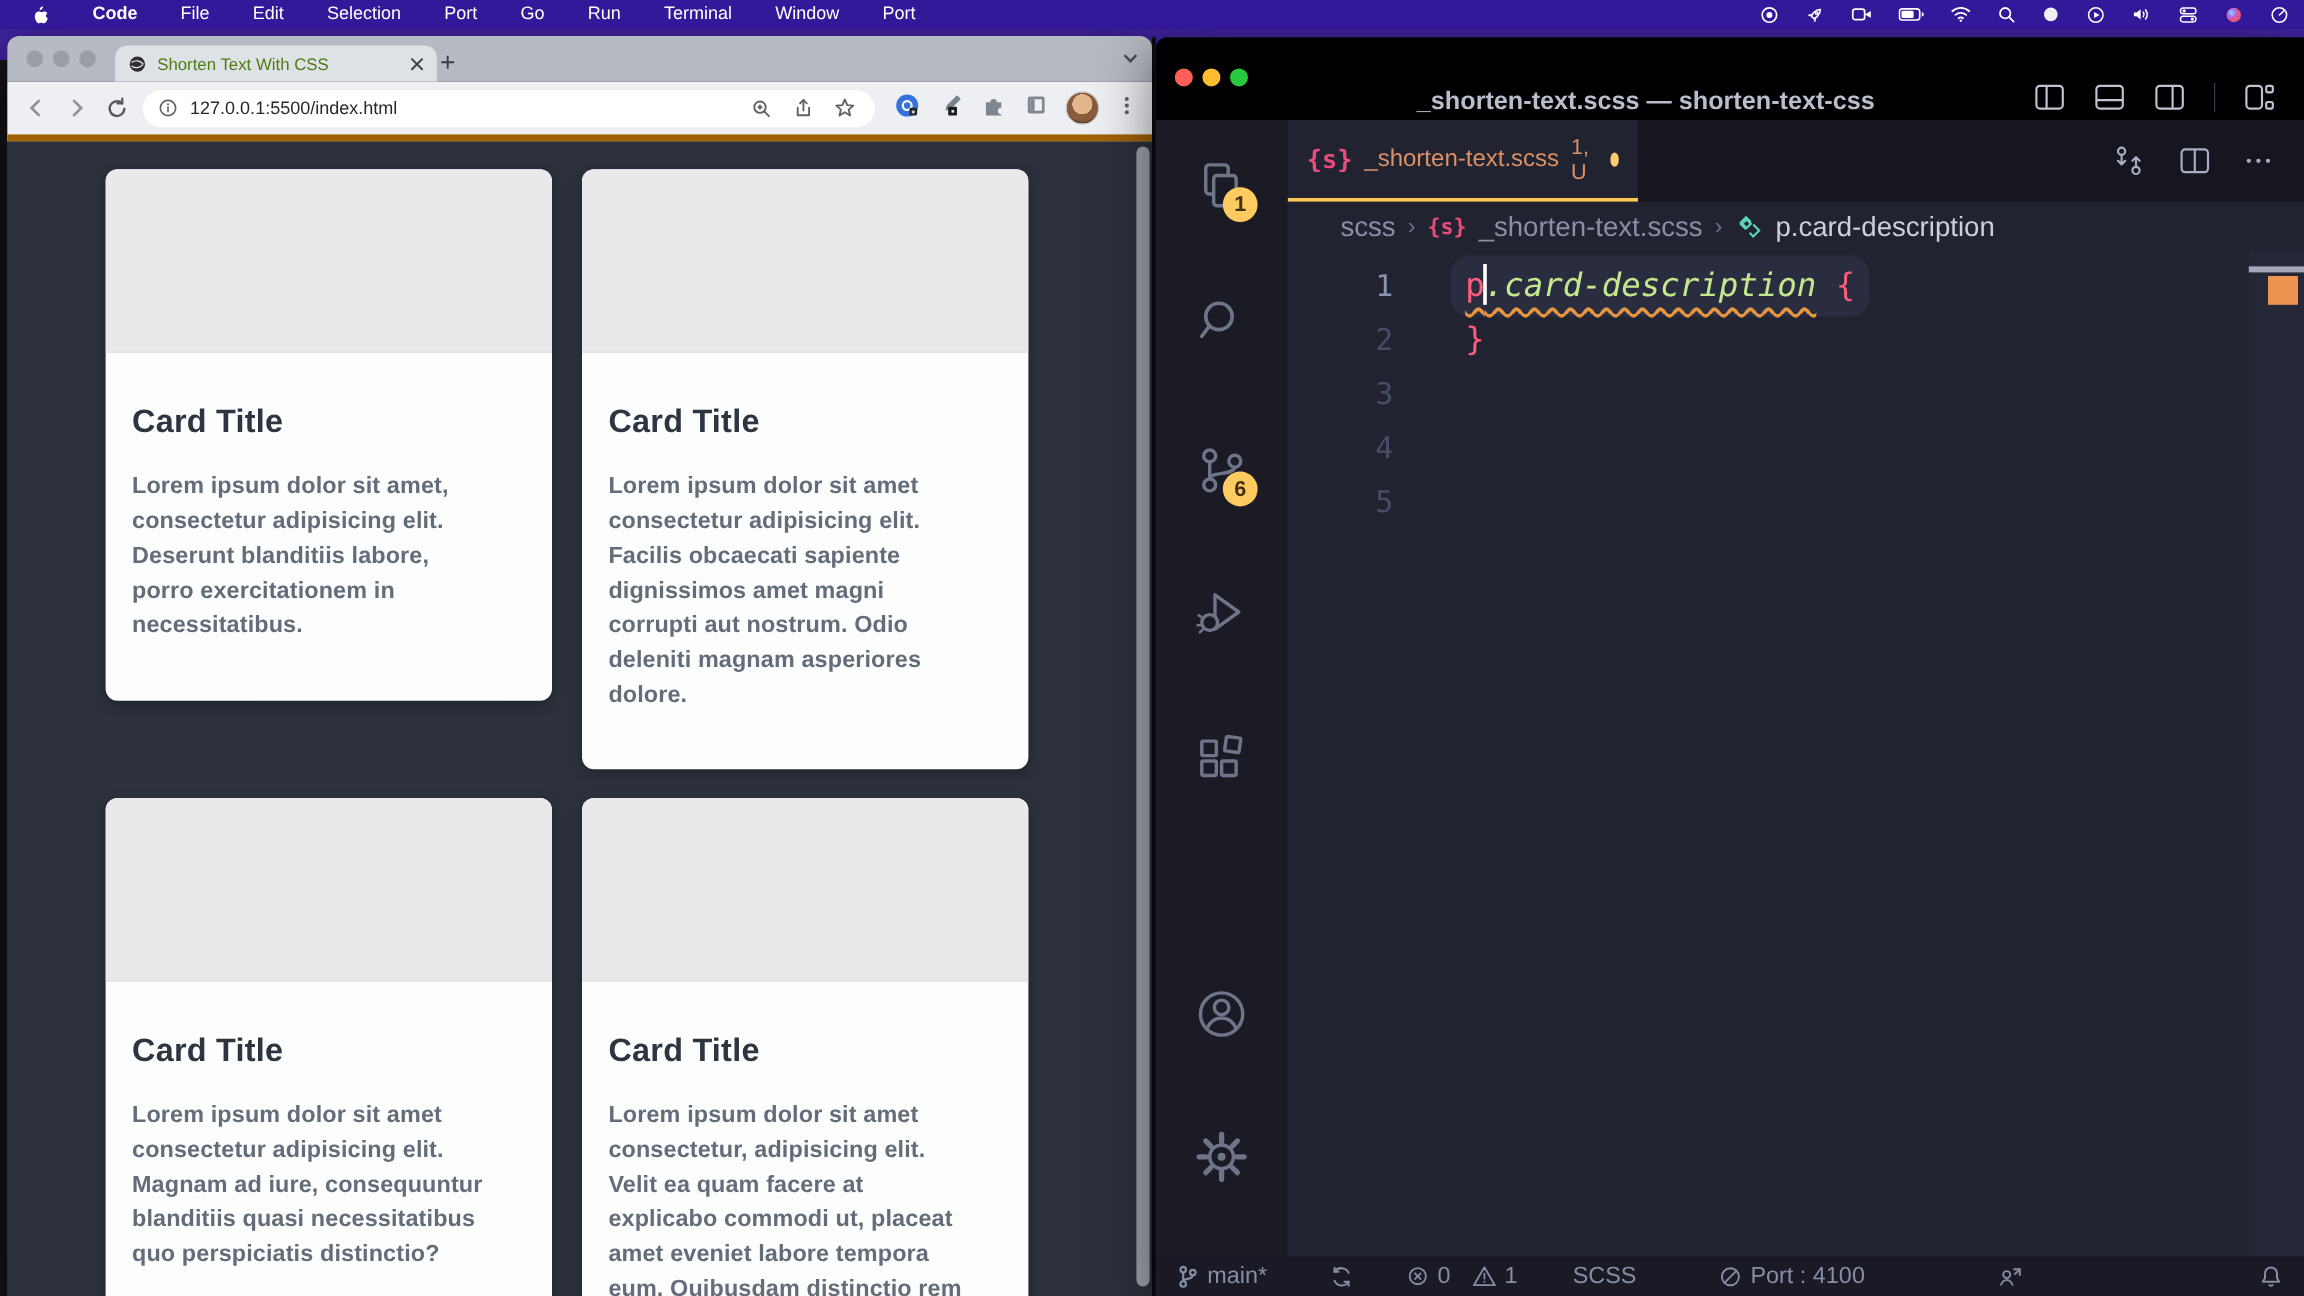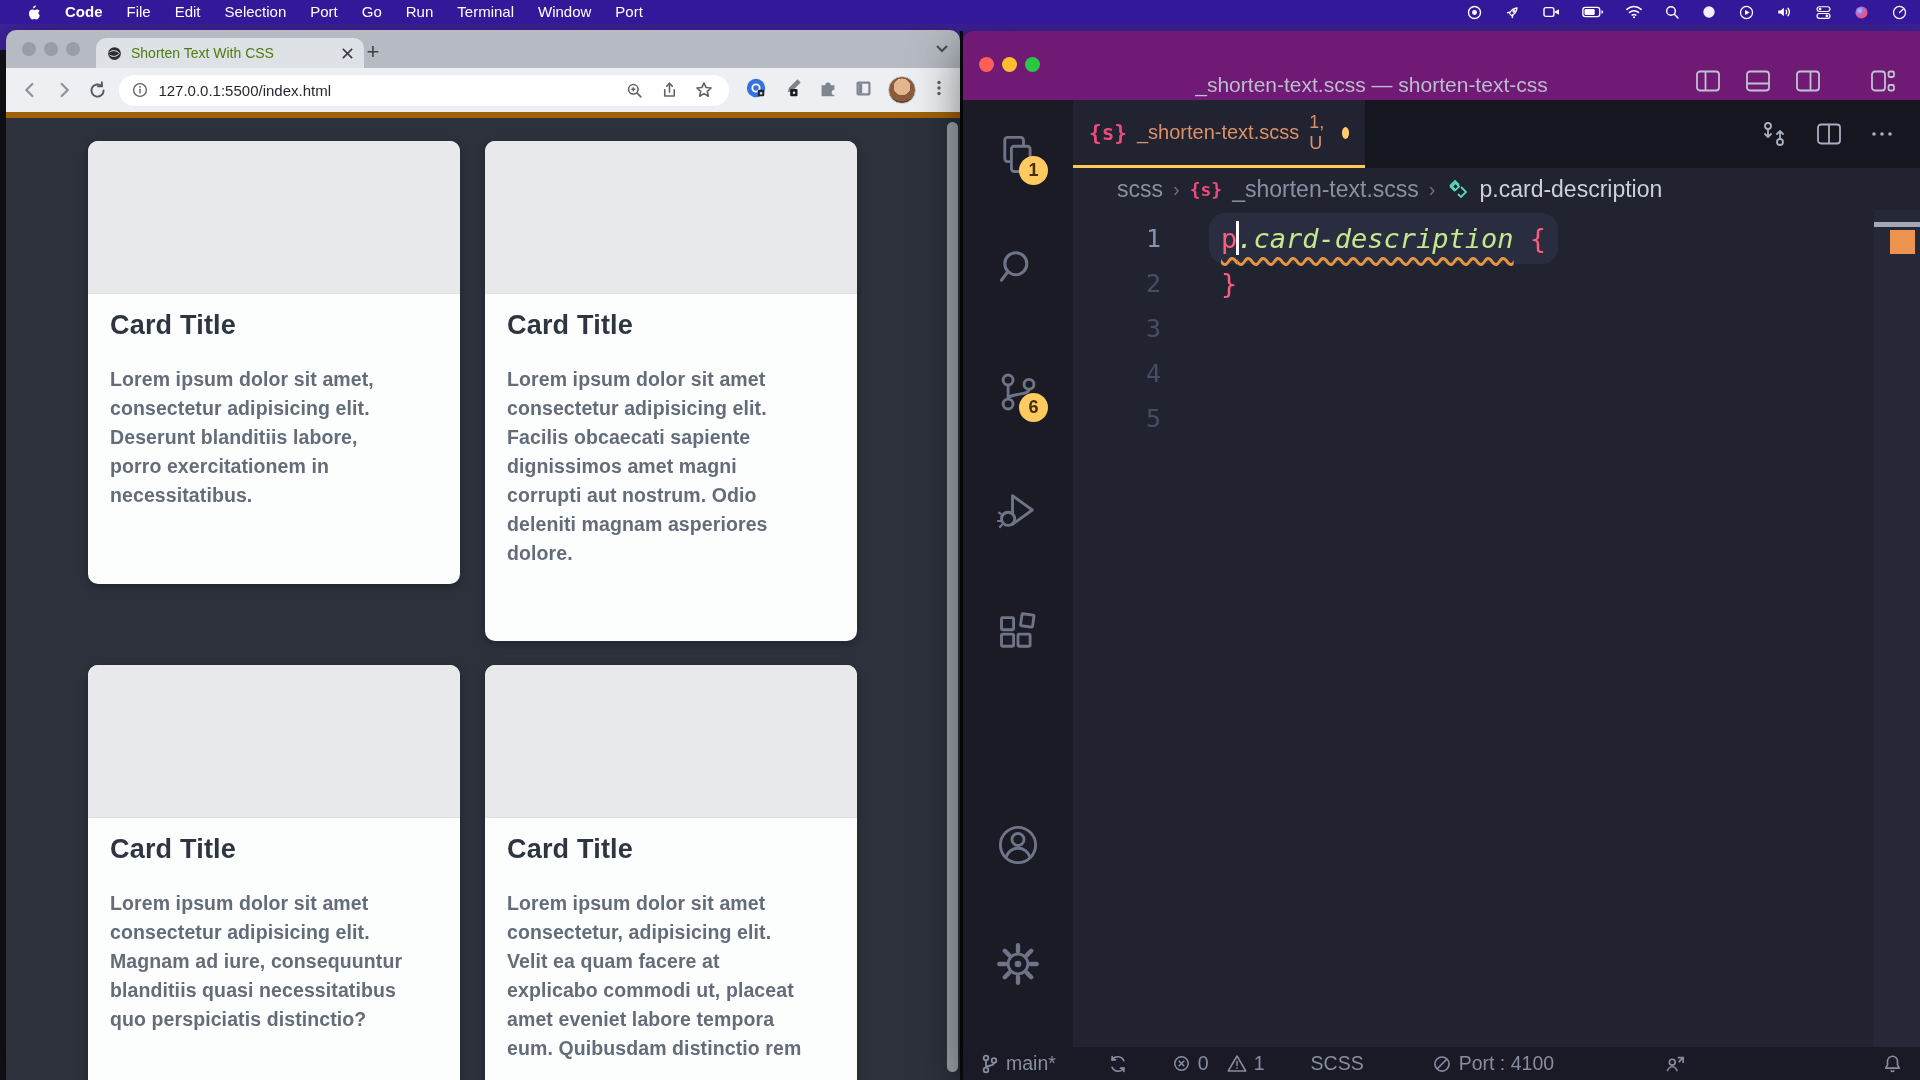--- a/index.html
+++ b/index.html
@@ -4,21 +4,21 @@
 <style>
   html,body{margin:0;padding:0;}
   body{width:1920px;height:1080px;position:relative;overflow:hidden;
        background:#121219;font-family:"Liberation Sans",sans-serif;
        -webkit-font-smoothing:antialiased;}
   .wallpaper{position:absolute;top:0;left:0;right:0;height:50px;background:#40239f;}
 
   
   .menubar{position:absolute;top:0;left:0;right:0;height:24px;background:#33189a;
            display:flex;align-items:center;color:#fff;font-size:15px;z-index:50;}
-  .menubar .left{display:flex;align-items:center;gap:0;padding-left:14px;}
+  .menubar .left{display:flex;align-items:center;gap:12px;padding-left:14px;}
   .menubar .mitem{padding:0 12px;line-height:24px;cursor:default;}
   .menubar .appname{font-weight:700;}
   .menubar .right{margin-left:auto;display:flex;align-items:center;gap:21px;padding-right:12px;}
   .menubar svg{display:block;}
 
   
   .window{position:absolute;box-shadow:0 12px 50px rgba(0,0,0,.55);}
 
   
   .browser{left:6px;top:30px;bottom:0;width:954px;border-radius:10px 10px 0 0;
@@ -40,31 +40,31 @@
   .urlpill .url{font-size:15px;color:#27292e;flex:1;white-space:nowrap;}
   .pill-ic{display:flex;align-items:center;justify-content:center;width:26px;height:26px;}
   .extzone{display:flex;align-items:center;gap:14px;margin-left:6px;}
   .avatar{width:26px;height:26px;border-radius:50%;
           background:radial-gradient(circle at 50% 38%, #e4b68d 0 40%, #8a5c3d 41% 70%, #584032 71%);
           border:1px solid #c8cacd;}
   .bviewport{flex:1;position:relative;overflow:hidden;background:#2c313c;}
   .card{position:absolute;width:372px;background:#fcfdfd;border-radius:10px;
         box-shadow:0 3px 10px rgba(0,0,0,.28);overflow:hidden;}
   .card-img{height:152px;background:#e8e9ea;border-bottom:1px solid #e0e1e3;}
-  .card-body{padding:10px 22px 0 22px;}
+  .card-body{padding:36px 22px 0 22px;}
   .card-title{font-size:27px;font-weight:800;color:#2e3541;margin:6px 0 24px 0;letter-spacing:.2px;}
   .card-text{font-size:19.5px;line-height:29px;color:#656c79;font-weight:600;
              white-space:pre-line;letter-spacing:.1px;}
   .bscroll{position:absolute;right:2px;top:4px;width:11px;height:950px;border-radius:6px;
            background:#9fa3aa;}
 
   
   .vscode{left:963px;top:31px;right:0;bottom:0;border-radius:10px 0 0 0;overflow:hidden;
           display:flex;flex-direction:column;background:#212330;color:#c6cad8;}
-  .vtitlebar{height:69px;background:#701a75;position:relative;flex:none;}
+  .vtitlebar{height:69px;background:#000000;position:relative;flex:none;font-weight:bold;}
   .traffic{position:absolute;left:16px;top:26px;display:flex;gap:8px;}
   .traffic i{width:15px;height:15px;border-radius:50%;display:block;}
   .t-red{background:#ff5f57;} .t-yel{background:#febc2e;} .t-grn{background:#28c840;}
   .vtitle{position:absolute;top:42px;left:0;right:0;text-align:center;font-size:21px;
           color:#b9bdcc;transform:translateX(-70px);}
   .layout-icons{position:absolute;right:24px;top:38px;display:flex;align-items:center;gap:24px;
                 color:#bfc3d2;}
   .li-sep{width:1px;height:24px;background:#3a3d4d;}
   .vmain{flex:1;display:flex;min-height:0;}
   .activitybar{width:110px;background:#1a1b25;position:relative;flex:none;}

